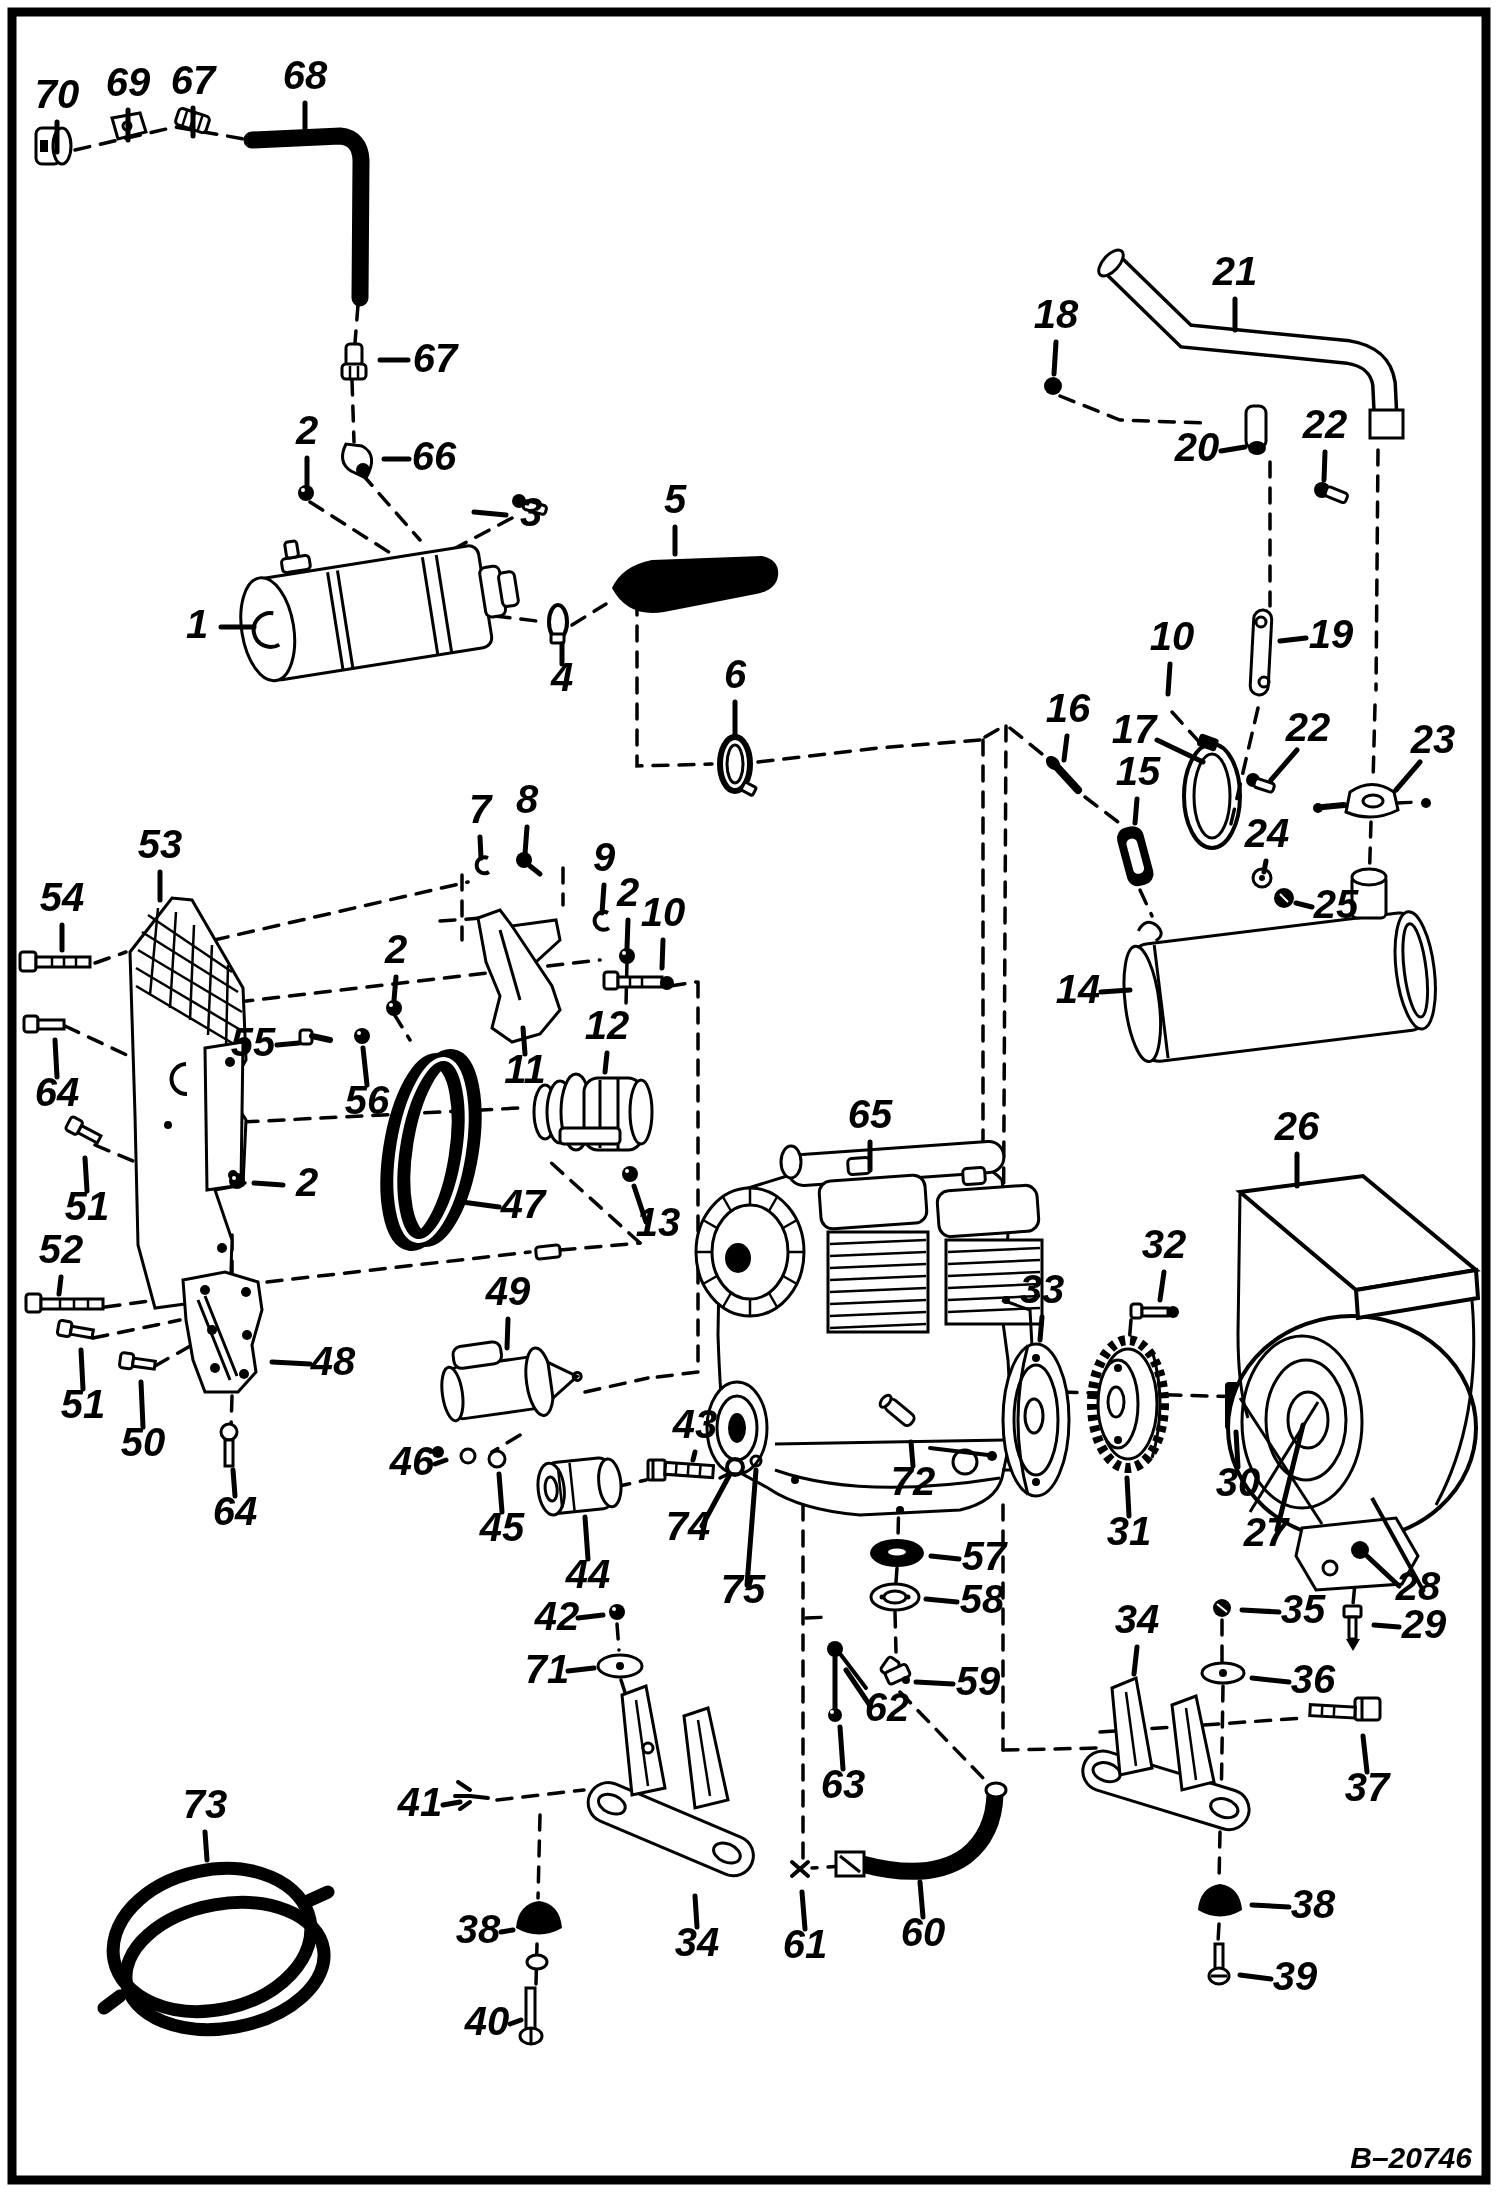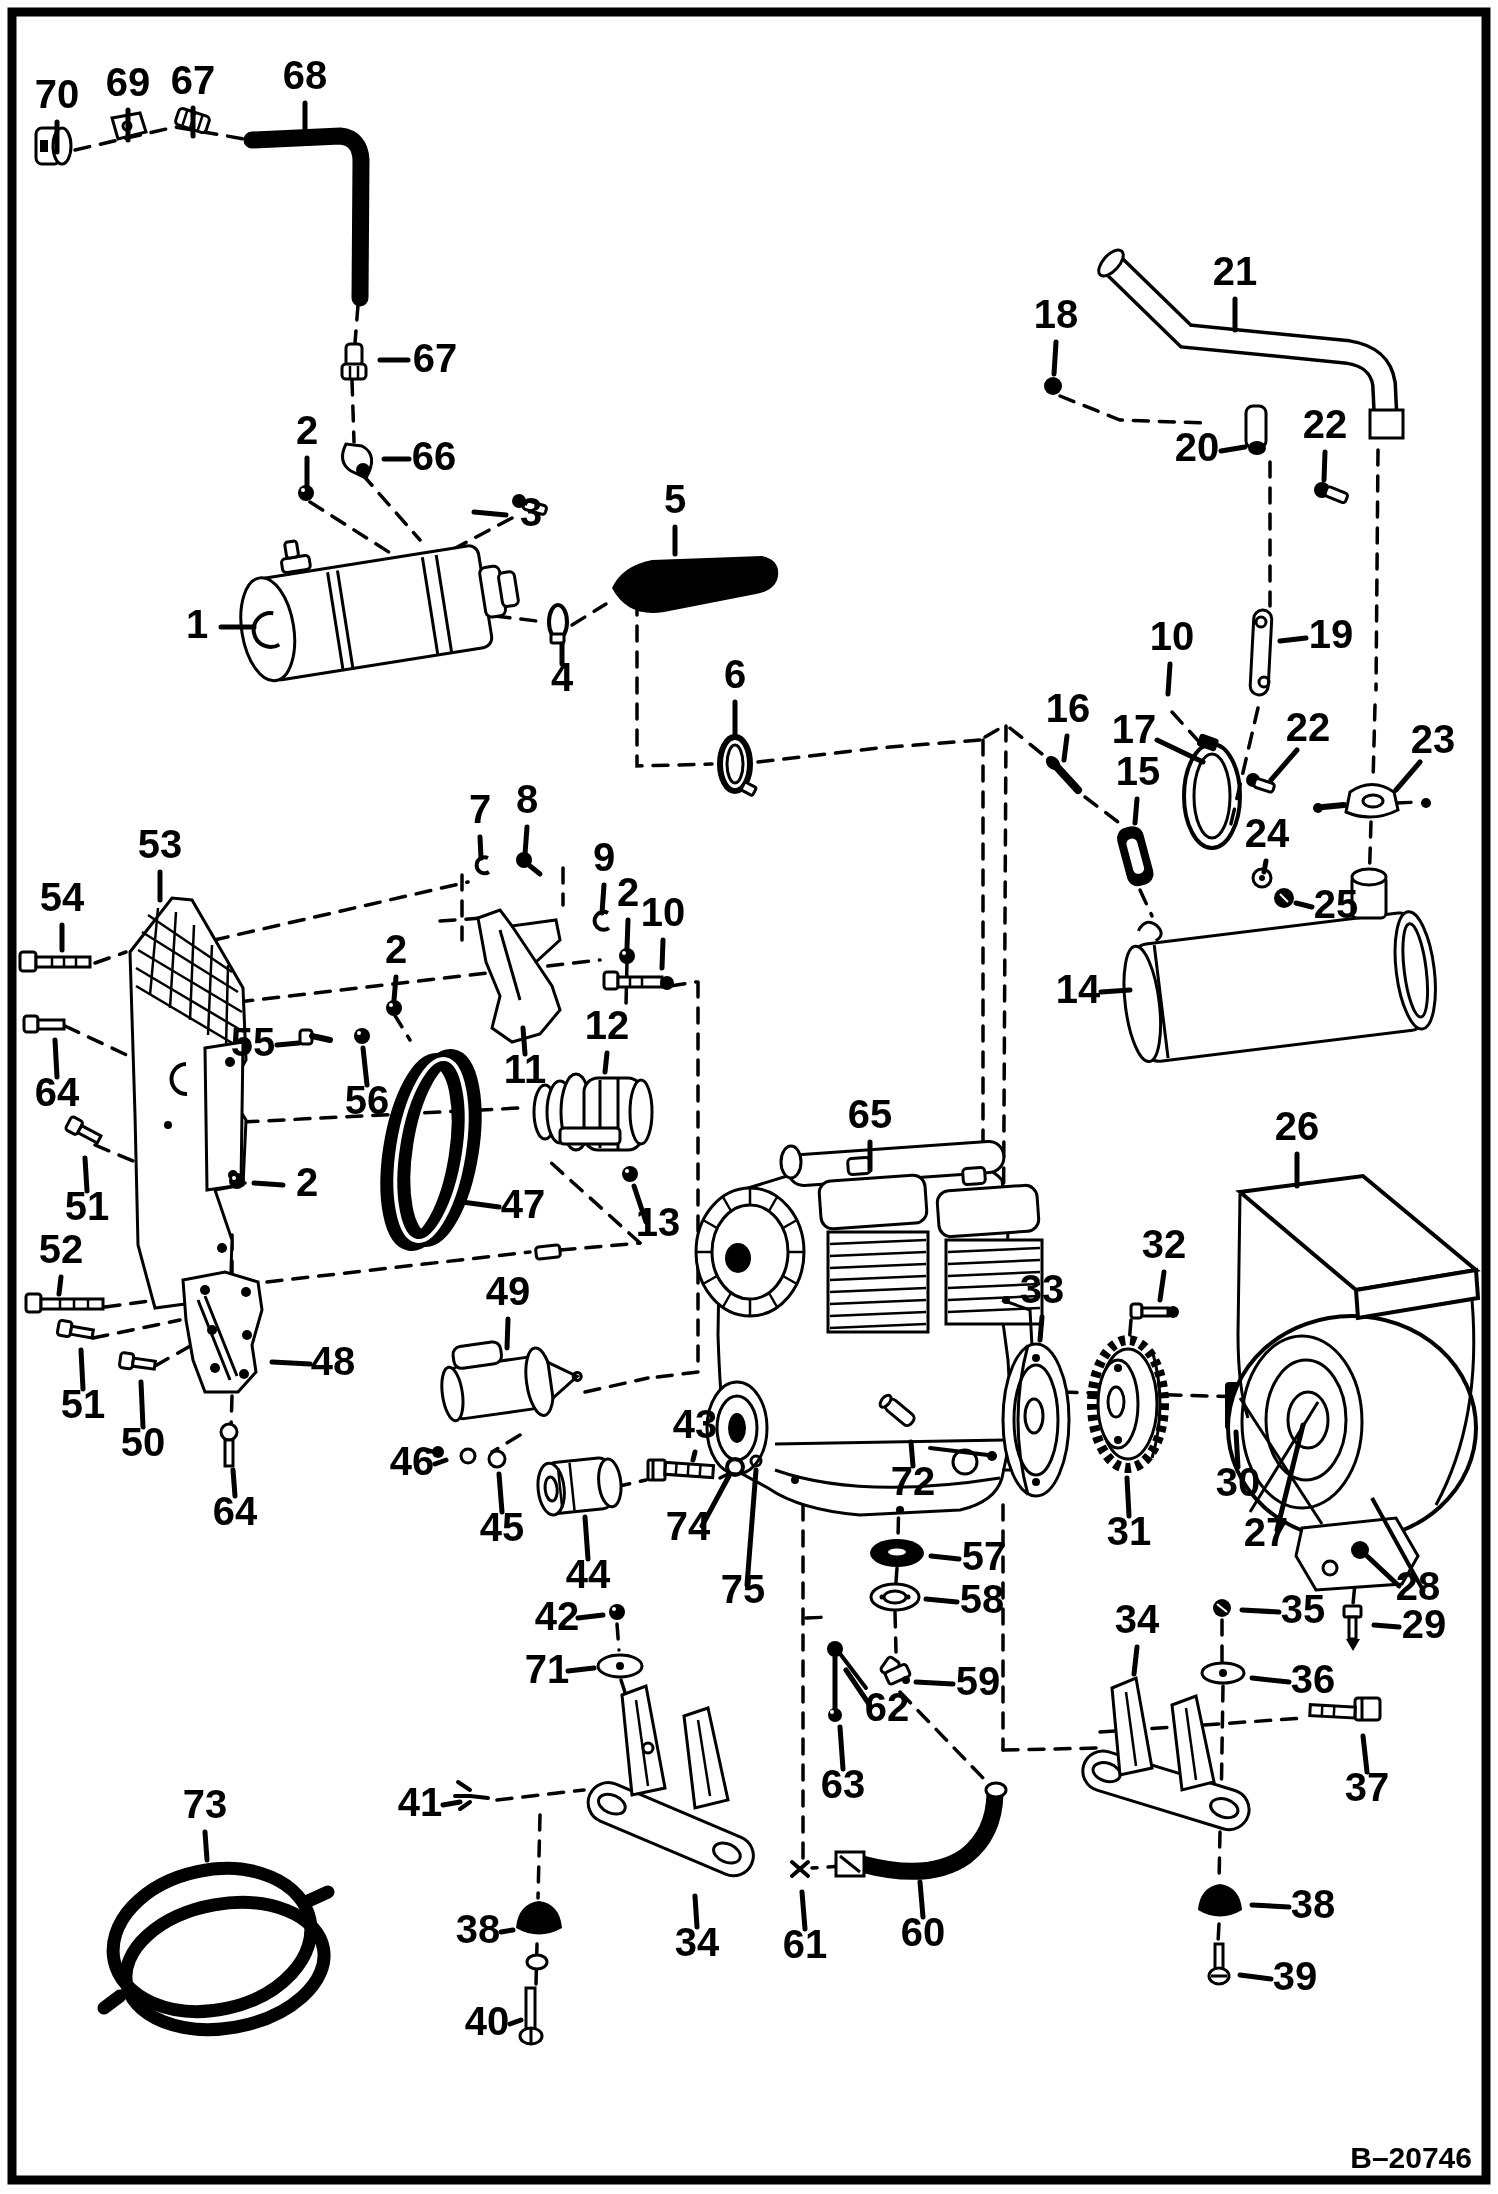--- a/index.html
+++ b/index.html
@@ -1,16 +1,16 @@
 <!DOCTYPE html>
 <html><head>
 <meta charset="utf-8">
 <style>
   html,body{margin:0;padding:0;background:#fff;}
-  .page{width:1498px;height:2194px;position:relative;background:#fff;}
+  .page{width:1498px;height:2194px;position:relative;background:#fff;font-style:italic;}
   svg{display:block;}
   .border{fill:none;stroke:#000;stroke-width:9;}
   .callout{font-family:"Liberation Sans",sans-serif;font-weight:bold;font-size:40px;fill:#000;text-anchor:middle;}
   .ref{font-family:"Liberation Sans",sans-serif;font-weight:bold;font-size:30px;fill:#000;text-anchor:end;}
   .ld{stroke:#000;stroke-width:5;stroke-linecap:round;}
   .dash{stroke:#000;stroke-width:3.5;fill:none;stroke-dasharray:15 11;stroke-linecap:round;}
   .s3{stroke:#000;stroke-width:3;fill:none;}
   .s4{stroke:#000;stroke-width:4;fill:none;}
   .s3w{stroke:#000;stroke-width:3;fill:#fff;}
   .s4w{stroke:#000;stroke-width:4;fill:#fff;}

